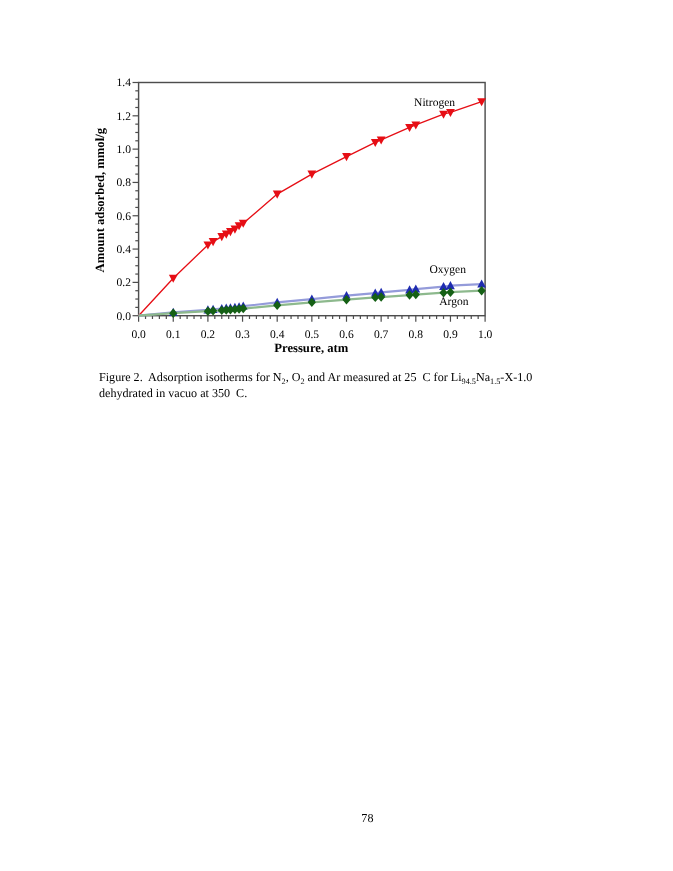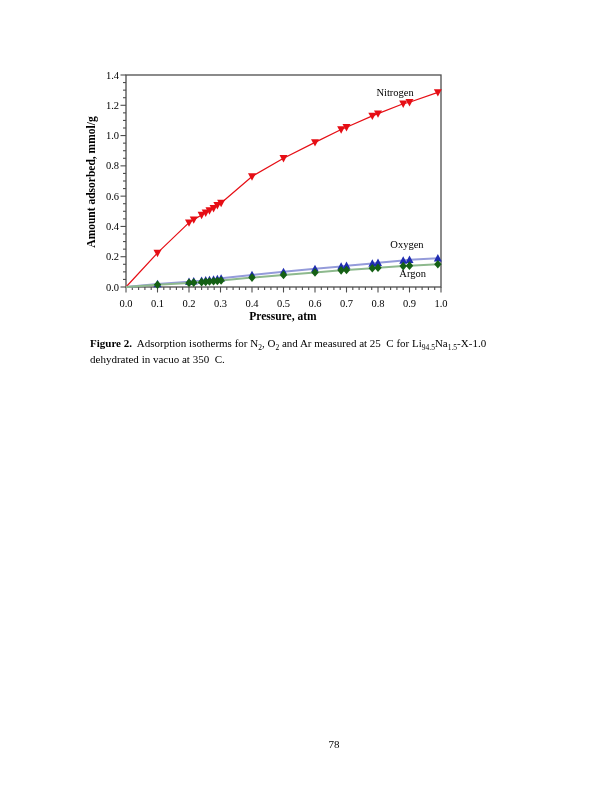--- a/index.html
+++ b/index.html
@@ -1,21 +1,21 @@
 <!DOCTYPE html>
 <html><head>
 <meta charset="utf-8">
 <style>
   html,body{margin:0;padding:0;background:#fff;}
   .page{position:relative;width:612px;height:792px;background:#ffffff;overflow:hidden;
         font-family:"Liberation Serif", serif;color:#000;}
   .chart-svg{position:absolute;left:0;top:0;}
   .caption{position:absolute;left:90px;top:336px;width:442px;
            font-size:11px;line-height:15px;color:#000;}
-  .caption .b{font-weight:bold;margin-top:22px;}
+  .caption .b{font-weight:normal;margin-top:22px;}
   .caption .i{}
   .caption .sub{font-size:7.5px;position:relative;top:2.5px;}
   .page-number{position:absolute;left:0;top:738px;width:100%;text-align:center;
                font-size:11px;color:#000;padding-left:28px;}
   svg text{font-family:"Liberation Serif", serif;fill:#000;}
   .tick-label{font-size:10.5px;}
   .axis-title{font-size:11.5px;font-weight:bold;}
   .series-label{font-size:10.5px;}
 </style>
 </head>

